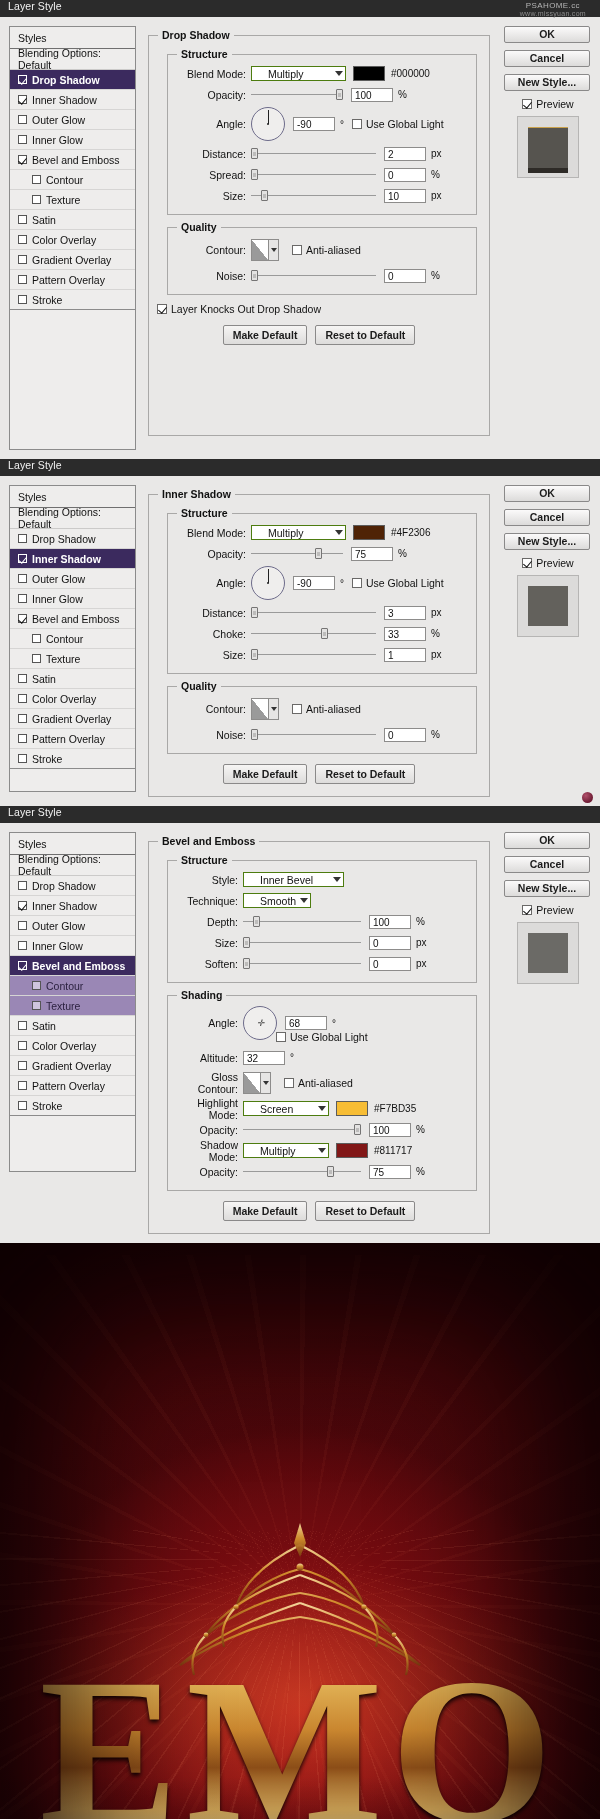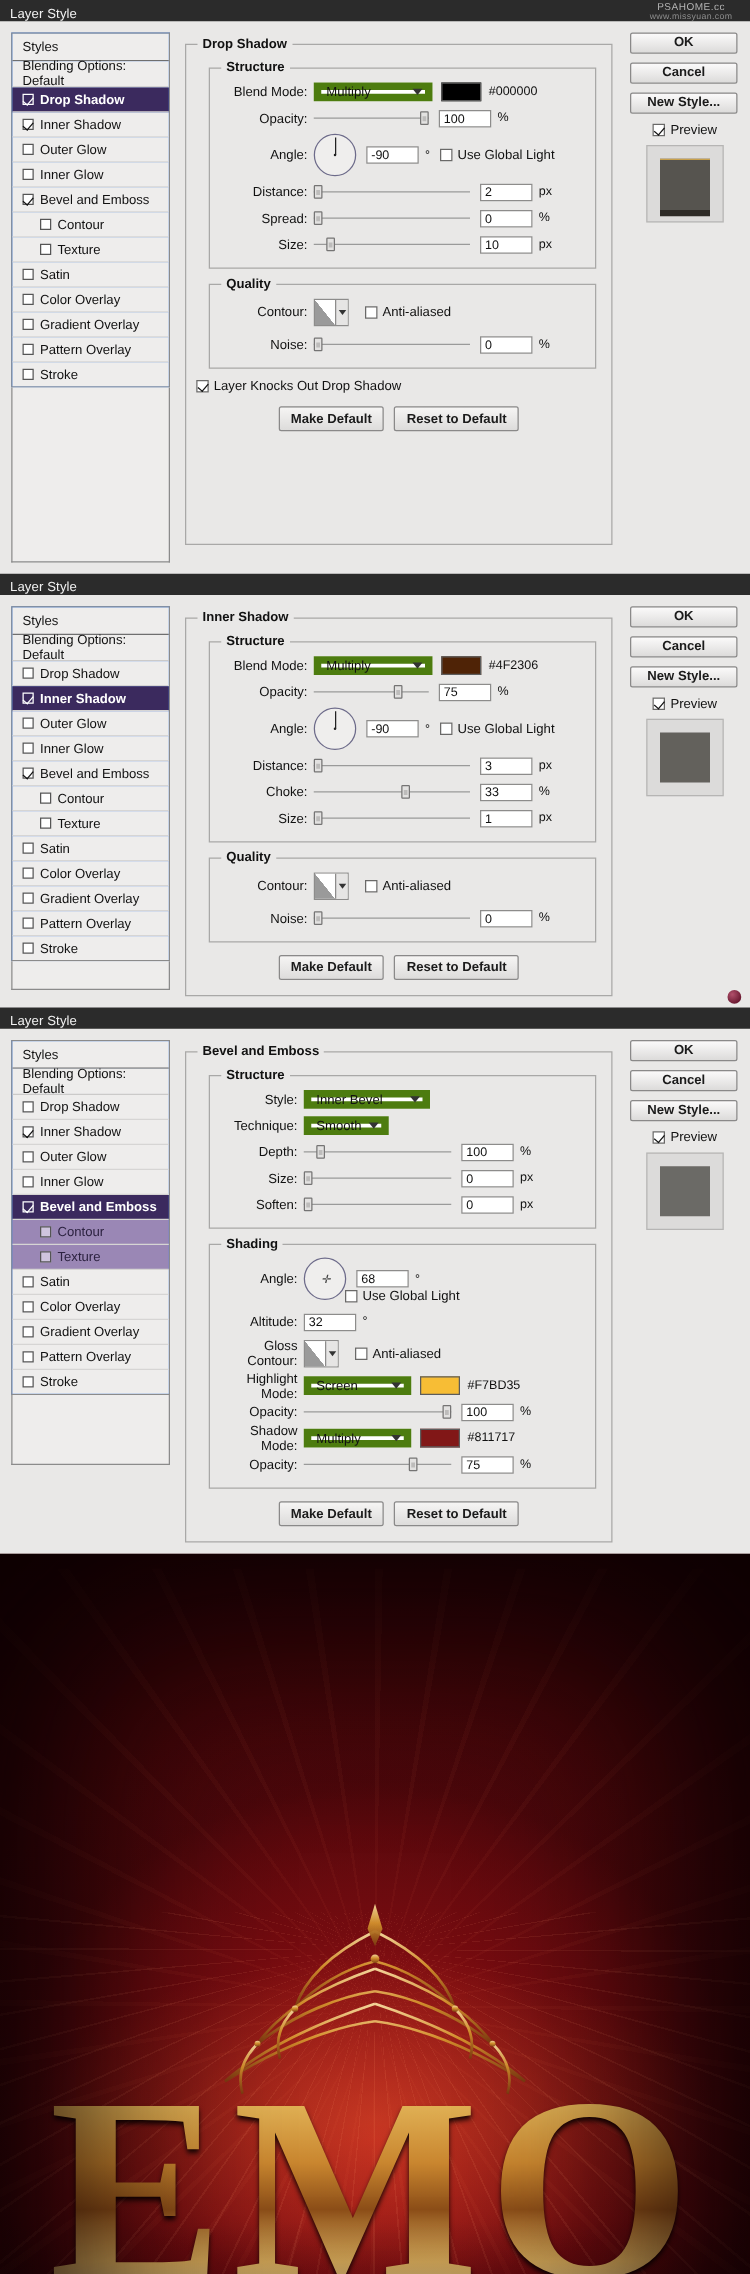--- a/index.html
+++ b/index.html
@@ -2,26 +2,26 @@
 <html><head>
 <meta charset="utf-8">
 <style>
   html,body{margin:0;padding:0;background:#fff;}
   body{width:600px;font-family:"Liberation Sans",sans-serif;-webkit-font-smoothing:none;}
   .page{width:600px;position:relative;}
 
   
   .dlg{position:relative;width:600px;background:#e9e8e7;}
   .titlebar{height:17px;background:#2b2b2b;color:#f2f2f2;font-size:10.5px;
-            display:flex;align-items:flex-end;padding-left:8px;letter-spacing:.1px;}
+            display:flex;align-items:flex-start;padding-left:8px;letter-spacing:.1px;}
   .dlg-body{display:flex;padding:9px 8px 9px 9px;box-sizing:border-box;}
 
   
   .styles-col{width:127px;flex:0 0 127px;}
-  .styles-box{border:1px solid #8b8b8b;background:#3b82f6;box-sizing:border-box;}
+  .styles-box{border:1px solid #8b8b8b;background:#d946ef;box-sizing:border-box;}
   .styles-head{height:21px;display:flex;align-items:center;padding-left:8px;font-size:10.5px;
                color:#111;border-bottom:1px solid #6f6f6f;background:#eeedec;}
   .blend-row{height:20px;display:flex;align-items:center;padding-left:8px;font-size:10.5px;
              color:#111;border-bottom:1px solid #cbcac9;background:#eeedec;}
   .st-row{height:19px;display:flex;align-items:center;padding-left:8px;font-size:10.5px;
           color:#111;border-bottom:1px solid #d6d5d4;background:#eeedec;}
   .st-row.sel{background:#3b2a5e;color:#fff;font-weight:bold;}
   .st-row.sub{padding-left:22px;}
   .st-row.sub.selsub{background:#9a87b5;color:#2c2240;}
   .st-row .cb{width:9px;height:9px;border:1px solid #555;background:#fff;margin-right:5px;
@@ -41,22 +41,22 @@
   .fieldset.inner{margin:12px 4px 8px 10px;}
   .row{display:flex;align-items:center;height:17px;margin-bottom:4px;}
   .lbl{font-size:10.5px;color:#111;text-align:right;padding-right:5px;flex:0 0 auto;}
   .lbl.w70{width:70px;}
   .lbl.w62{width:62px;}
 
   
   .num{width:42px;height:14px;border:1px solid #8d8c8b;background:#fff;font-size:10px;
        color:#111;line-height:14px;padding:0 3px;box-sizing:border-box;text-align:left;}
   .unit{font-size:10px;color:#111;margin-left:5px;}
-  .sel-box{height:15px;border:6px solid #4d7c0f;background:#fff;font-size:10.5px;color:#111;
-           display:flex;align-items:center;padding:0 2px 0 4px;box-sizing:border-box;position:relative;}
+  .sel-box{height:15px;border:1px solid #4d7c0f;background:#fff;font-size:10.5px;color:#111;
+           display:flex;align-items:center;padding:0 2px 0 16px;box-sizing:border-box;position:relative;}
   .sel-box .arrow{margin-left:auto;width:0;height:0;border-left:4px solid transparent;
                   border-right:4px solid transparent;border-top:5px solid #333;}
   .swatch{width:30px;height:13px;border:1px solid #5c5c5c;margin-left:7px;}
   .hex{font-size:10px;color:#111;margin-left:6px;}
 
   
   .slider{position:relative;height:12px;display:flex;align-items:center;}
   .slider .track{height:1px;background:#9a9a9a;width:100%;}
   .slider .knob{position:absolute;width:7px;height:11px;background:#e3e2e1;border:1px solid #757474;
                 border-radius:1px;box-sizing:border-box;}

